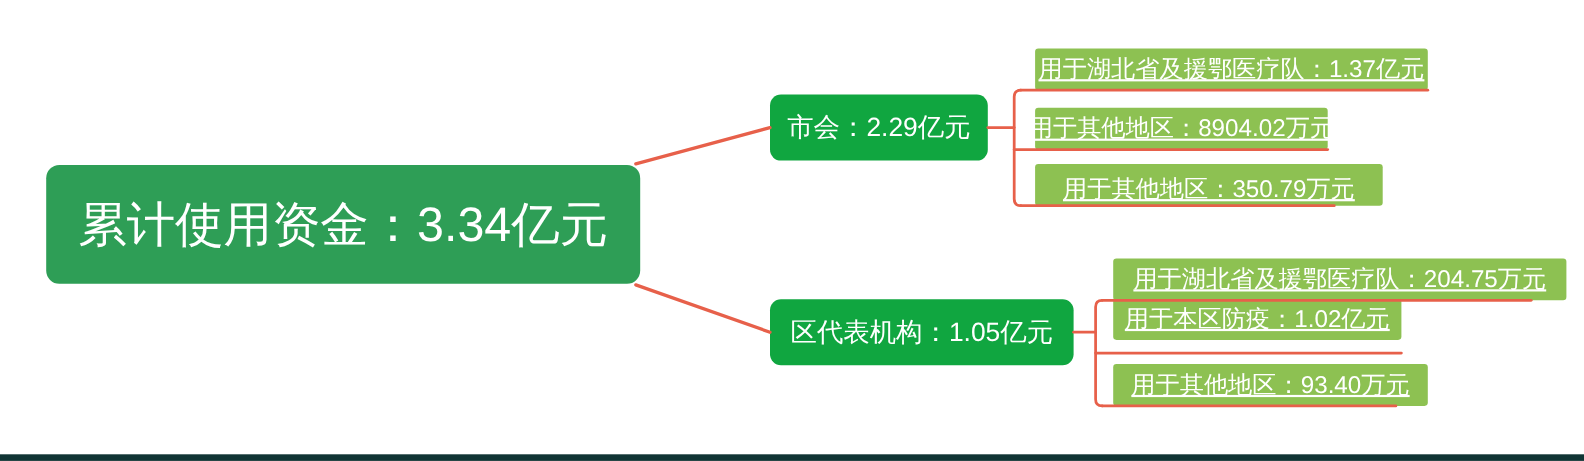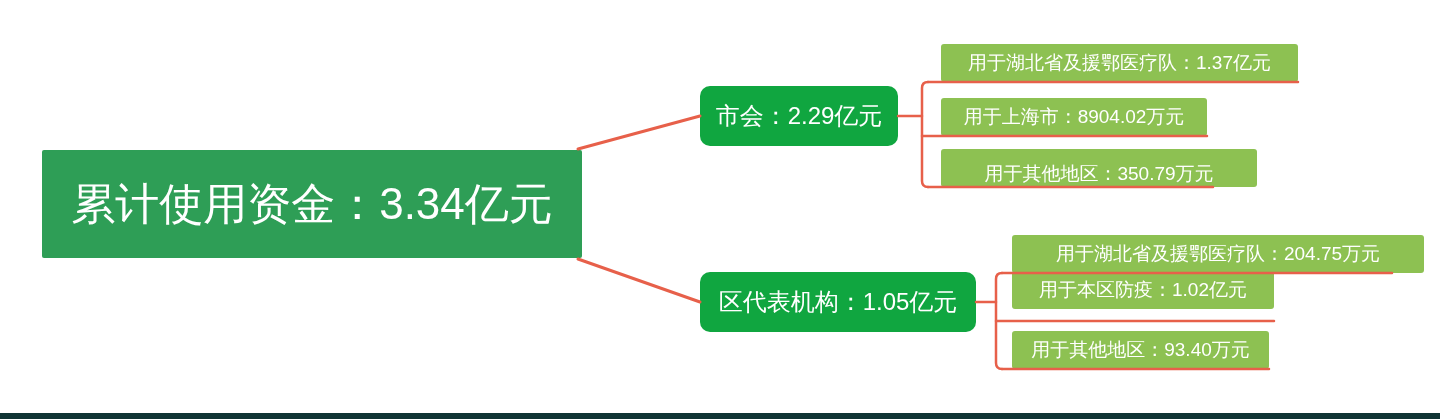--- a/index.html
+++ b/index.html
@@ -11,36 +11,36 @@
   .canvas{
     position:relative; width:1440px; height:419px;
     background:var(--background); overflow:hidden;
   }
   .node{
     position:absolute; display:flex; align-items:center; justify-content:center;
     color:var(--text); text-align:center; white-space:nowrap; z-index:2;
   }
   .root-node{
     left:42px; top:150px; width:540px; height:108px;
-    background:var(--root-bg); border-radius:2px; font-size:44px;
+    background:var(--root-bg); border-radius:12px; font-size:44px;
   }
   .branch-node{
     background:var(--branch-bg); border-radius:10px; font-size:24px; height:60px;
   }
   .branch-1{left:700px; top:86px;  width:198px;}
   .branch-2{left:700px; top:272px; width:276px;align-items:center;}
   .leaf-node{
-    background:var(--leaf-bg); border-radius:3px; font-size:19px; height:38px;
+    background:var(--leaf-bg); border-radius:3px; font-size:22px; height:38px;text-decoration:underline;
   }
   .leaf-1a{left:941px;  top:44px;  width:357px;}
   .leaf-1b{left:941px;  top:98px;  width:266px;}
   .leaf-1c{left:941px;  top:149px; width:316px;align-items:flex-end;}
   .leaf-2a{left:1012px; top:235px; width:412px;}
   .leaf-2b{left:1012px; top:271px; width:262px;}
-  .leaf-2c{left:1012px; top:331px; width:257px;}
+  .leaf-2c{left:1012px; top:331px; width:286px;}
   .connectors{
     position:absolute; left:0; top:0; width:1440px; height:419px;
     z-index:3; pointer-events:none;
   }
   .connectors path{
     fill:none; stroke:var(--connector); stroke-width:2.5; stroke-linecap:round;
   }
   .connectors path.diag{stroke-width:3;}
   .footer-bar{
     position:absolute; left:0; top:413px; width:1440px; height:6px;
@@ -78,21 +78,21 @@
     <span>市会：2.29亿元</span>
   </div>
   <div class="node branch-node branch-2">
     <span>区代表机构：1.05亿元</span>
   </div>
 
   <div class="node leaf-node leaf-1a">
     <span>用于湖北省及援鄂医疗队：1.37亿元</span>
   </div>
   <div class="node leaf-node leaf-1b">
-    <span>用于上海市：8904.02万元</span>
+    <span>用于其他地区：8904.02万元</span>
   </div>
   <div class="node leaf-node leaf-1c">
     <span>用于其他地区：350.79万元</span>
   </div>
 
   <div class="node leaf-node leaf-2a">
     <span>用于湖北省及援鄂医疗队：204.75万元</span>
   </div>
   <div class="node leaf-node leaf-2b">
     <span>用于本区防疫：1.02亿元</span>

